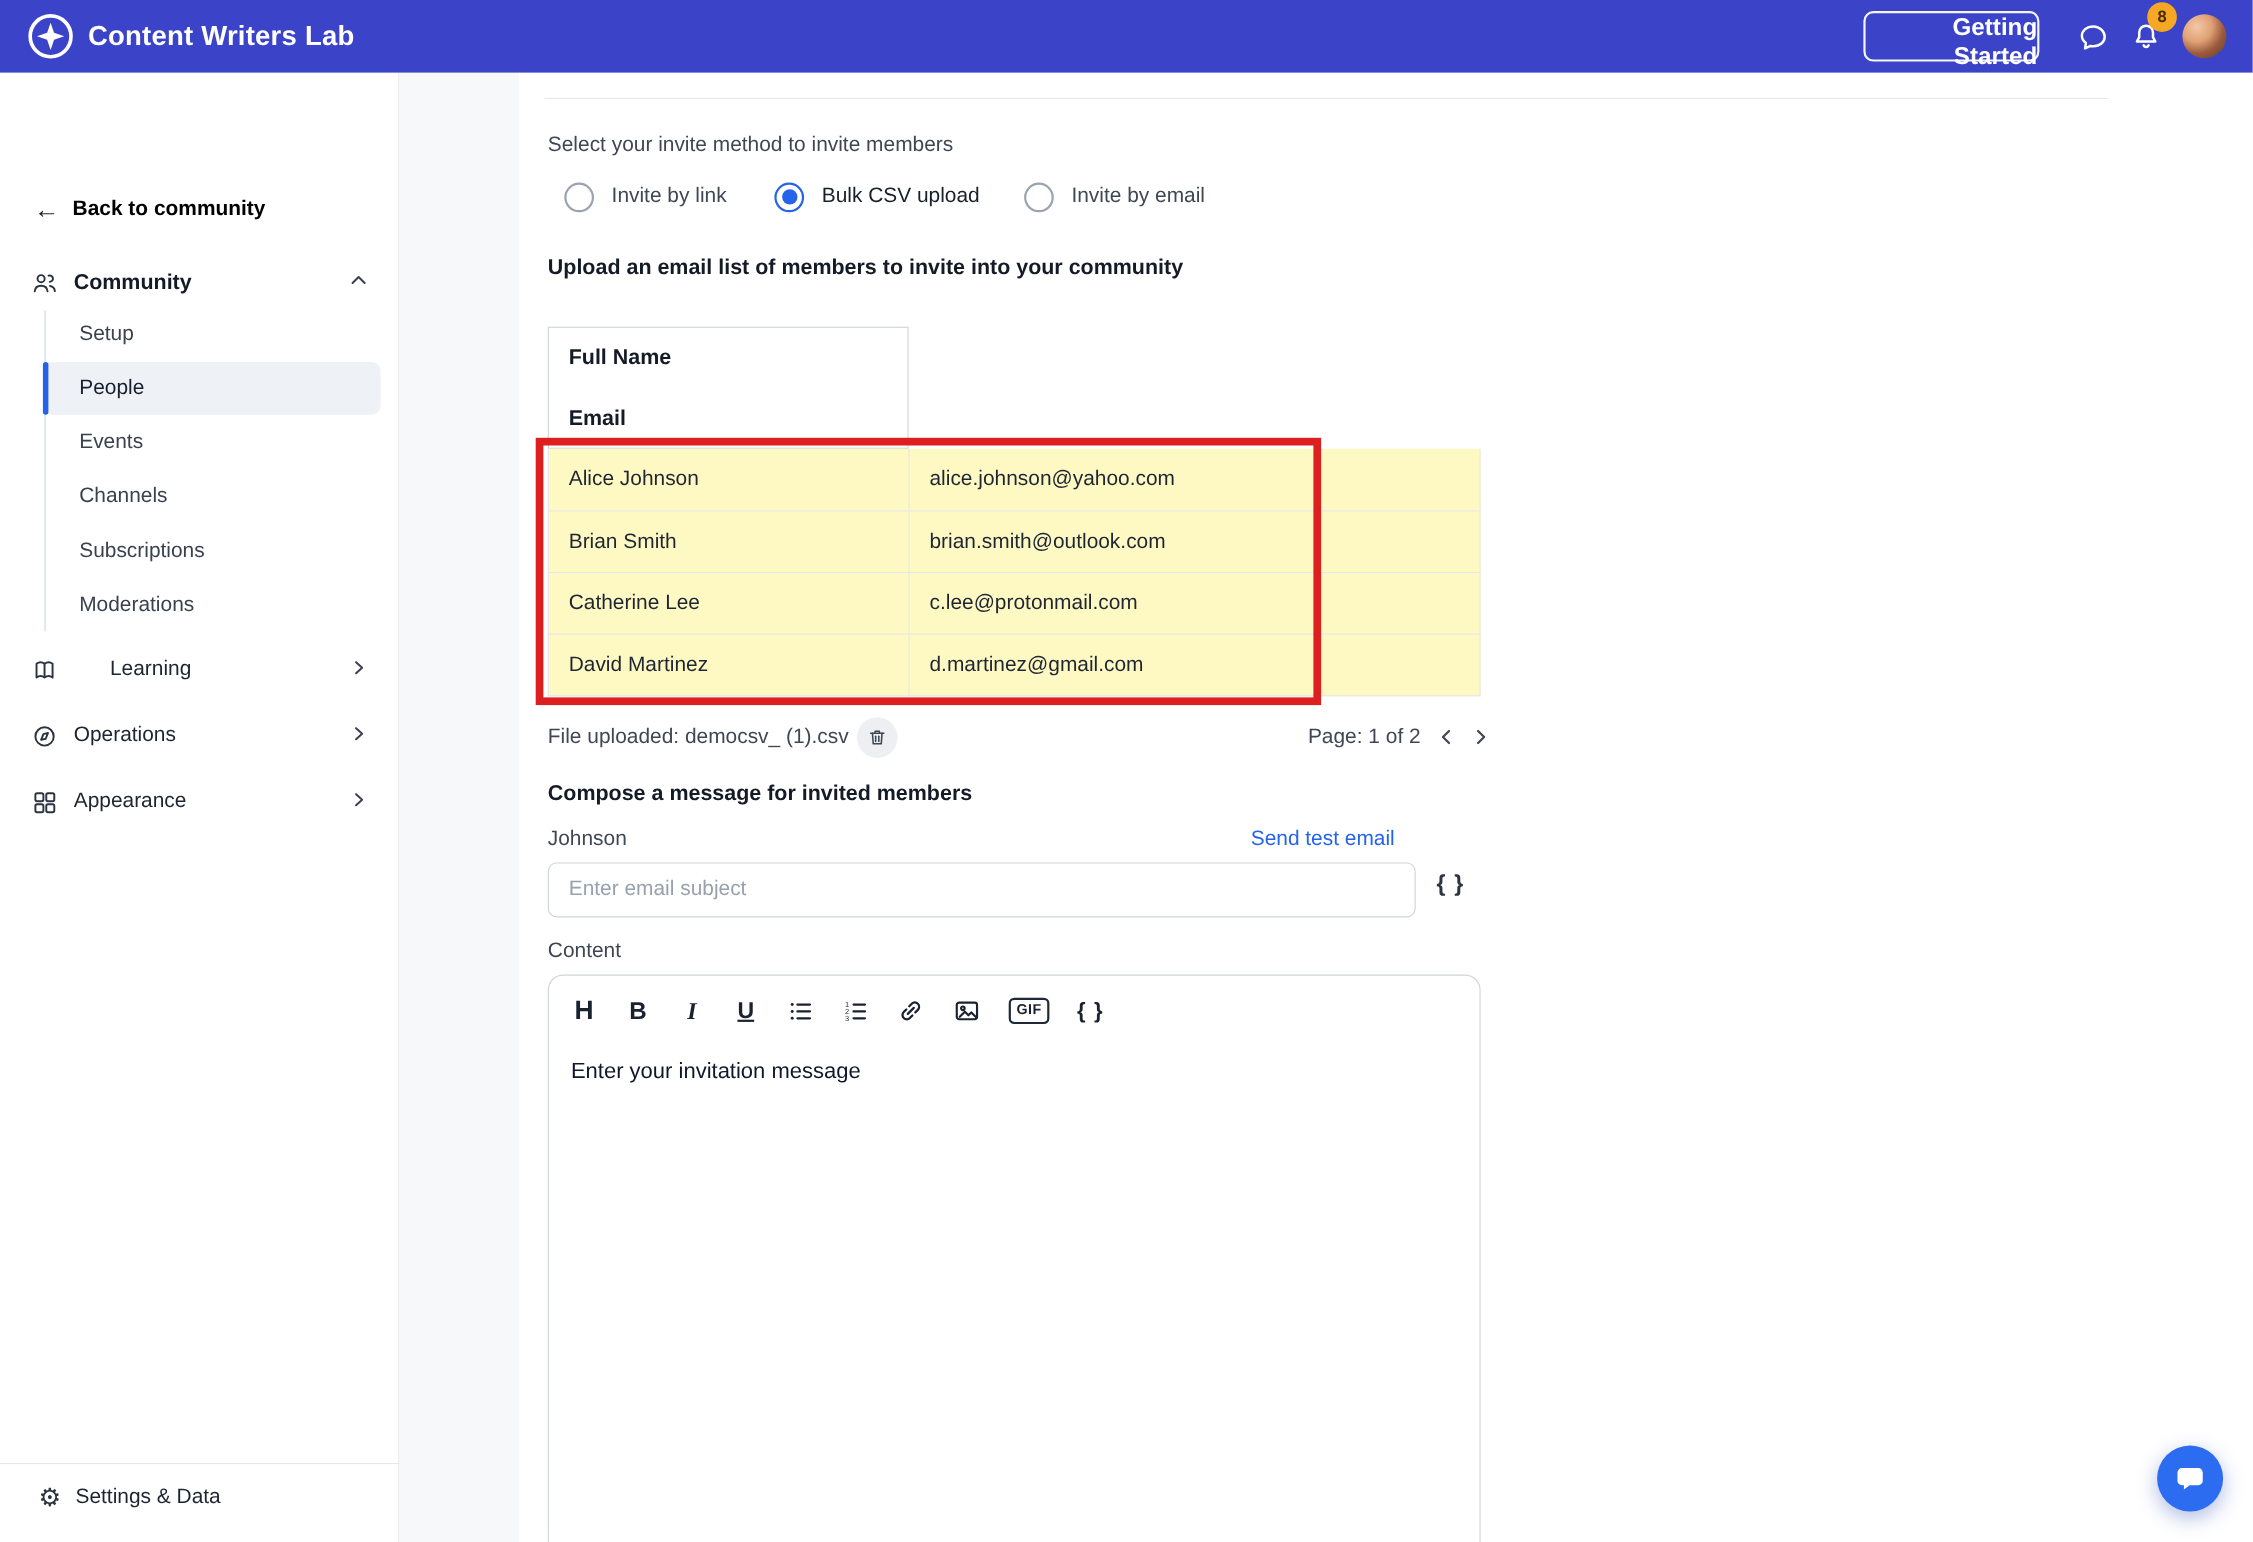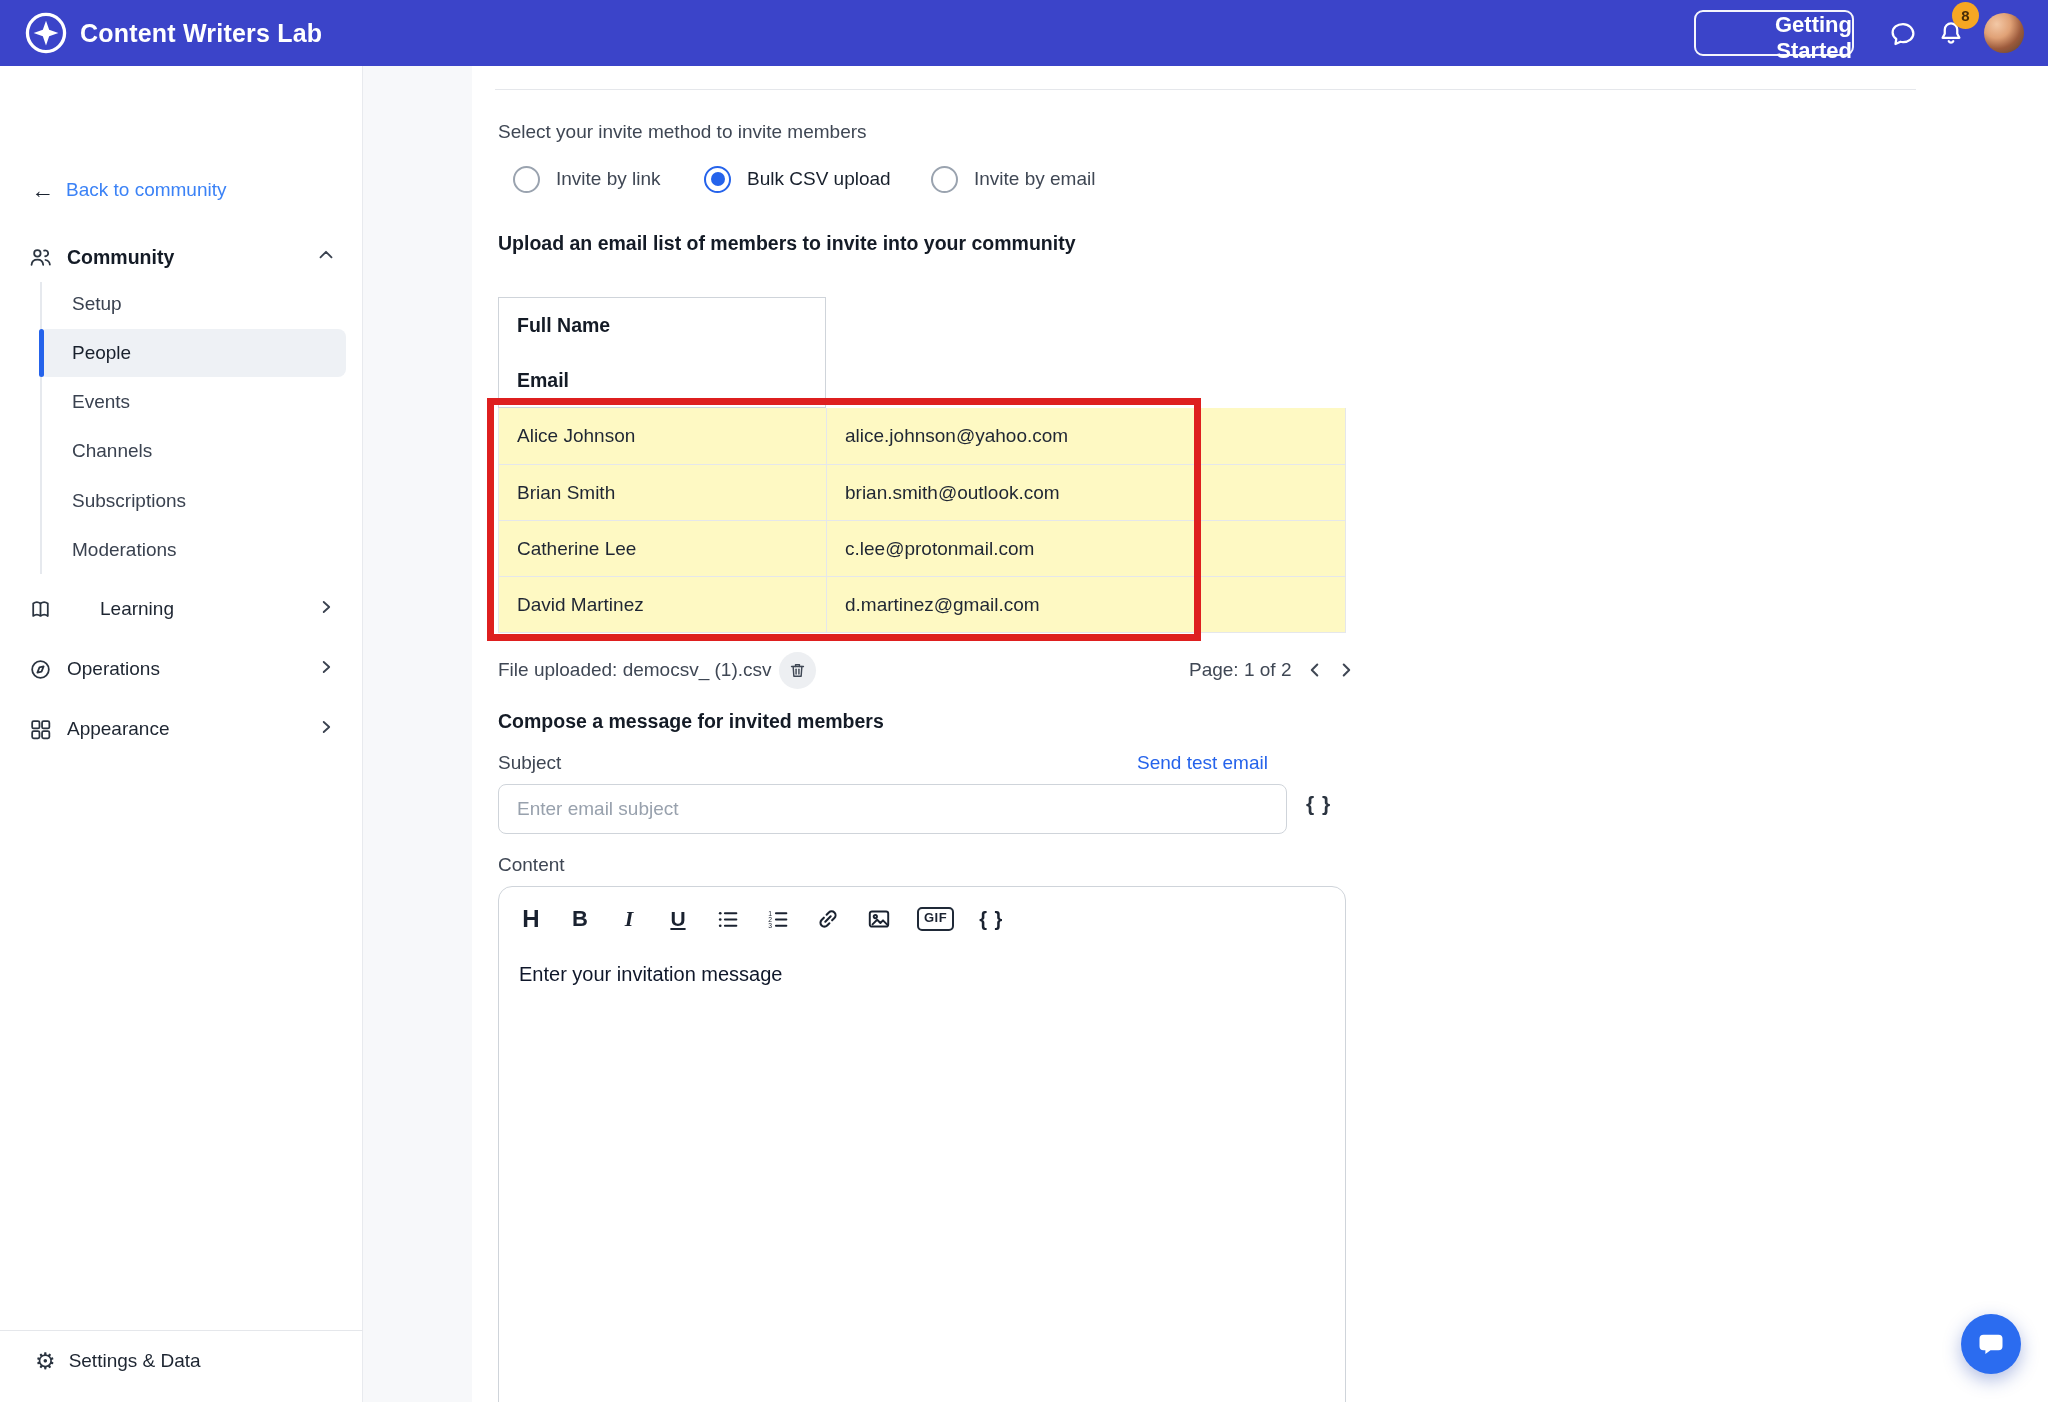--- a/index.html
+++ b/index.html
@@ -95,21 +95,21 @@
     </svg>
   </span>
   <span class="badge">8</span>
   <span class="avatar"></span>
 </div>
 
 <div class="sidebar">
 
   <div class="side-row" style="left:31px; top:100px; gap:12px;">
     <span style="font-size:23px; color:#1b2330; line-height:1;">←</span>
-    <span style="font-size:19px; font-weight:400; color:#3b82f6;">Back to community</span>
+    <span style="font-size:19px; font-weight:700; color:#000000;">Back to community</span>
   </div>
 
   <div class="side-row" style="left:28px; top:167px; width:310px;">
     <span style="display:flex;">
       <svg viewBox="0 0 24 24" width="25" height="25" fill="none" stroke="#2b3440" stroke-width="1.7" stroke-linecap="round">
         <circle cx="9" cy="8" r="3.1"></circle>
         <path d="M3.4 19c.3-3 2.6-4.9 5.6-4.9s5.3 1.9 5.6 4.9"></path>
         <path d="M15.5 5.4a2.8 2.8 0 1 1 1 5.4"></path>
         <path d="M16.8 14.4c2.4.4 3.9 2 4.2 4.4"></path>
       </svg>
@@ -271,21 +271,21 @@
 <button class="page-btn" style="left:1330px; z-index:5;">
   <span style="display:flex;">
     <svg viewBox="0 0 24 24" width="22" height="22" fill="none" stroke="#3f4754" stroke-width="2.2" stroke-linecap="round" stroke-linejoin="round">
         <polyline points="9.5,6 15.5,12 9.5,18"></polyline>
       </svg>
   </span>
 </button>
 
 <div class="abs bold-head" style="left:498px; top:710px; z-index:5;">Compose a message for invited members</div>
 
-<div class="abs txt" style="left:498px; top:752px; z-index:5;">Subject</div>
+<div class="abs txt" style="left:498px; top:752px; z-index:5;">Johnson</div>
 <a class="abs link-blue" style="left:1137px; top:752px; z-index:5;">Send test email</a>
 
 <input class="subject-input" style="z-index: 5;" placeholder="Enter email subject">
 <button class="vars-btn" style="z-index:5;">{ }</button>
 
 <div class="abs txt" style="left:498px; top:854px; z-index:5;">Content</div>
 
 <div class="editor" style="z-index:5;">
   <div class="toolbar">
     <button class="tb tb-H">H</button>

